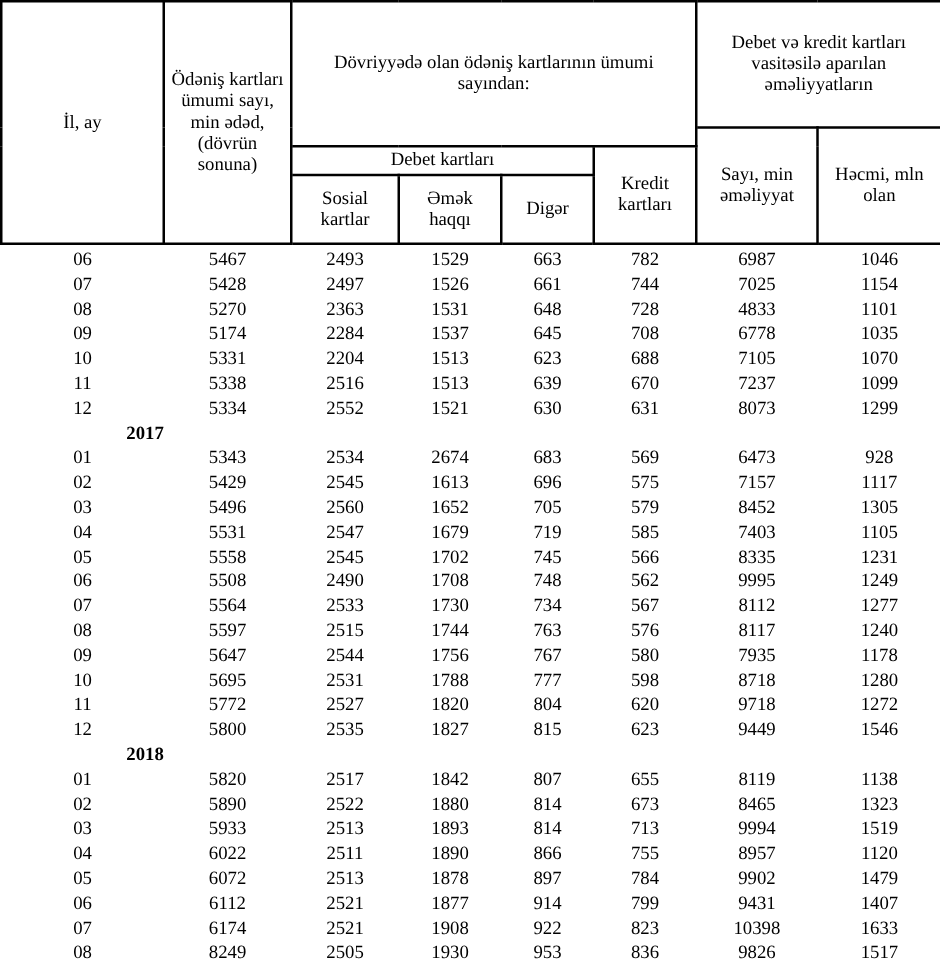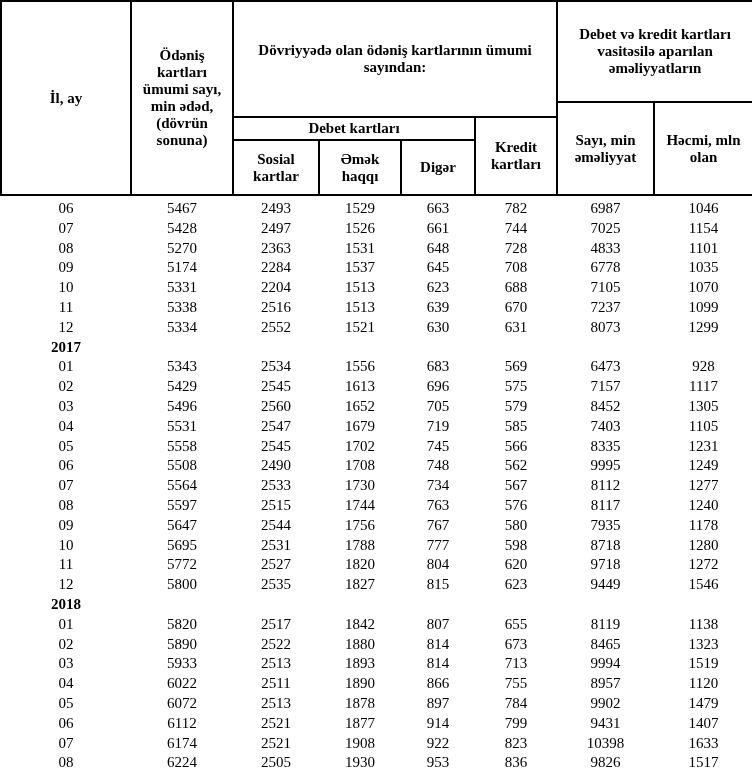--- a/index.html
+++ b/index.html
@@ -23,21 +23,21 @@
   col.c2 { width: 102px; }
   col.c3 { width: 86px; }
   col.c4 { width: 82px; }
   col.c5 { width: 74px; }
   col.c6 { width: 82px; }
   col.c7 { width: 97px; }
   col.c8 { width: 99px; }
 
   thead th {
     border: 2px solid #000000;
-    font-weight: bold;
+    font-weight: normal;
     text-align: center;
     vertical-align: middle;
     font-size: 15px;
     line-height: 17px;
     padding: 2px 4px;
   }
   thead { border-bottom: 2px solid #000000; }
   tr.hr1 { height: 101px; }
   tr.hr2 { height: 15px; }
   tr.hr3 { height: 22px; }
@@ -50,21 +50,21 @@
     line-height: 19.8px;
     height: 19.8px;
     padding: 0;
     border: none;
   }
   tbody tr:first-child td { padding-top: 3px; }
   tbody tr:last-child td { border-bottom: 2px solid #000000; }
   td.month { font-weight: normal; }
   td.year {
     font-weight: bold;
-    text-align: center;
+    text-align: right;
   }
 </style>
 </head>
 <body>
 
 <table>
   <colgroup>
     <col class="c1">
       <col class="c2">
       <col class="c3">
@@ -173,21 +173,21 @@
         <td></td>
         <td></td>
         <td></td>
         <td></td>
         <td></td>
       </tr>
       <tr>
         <td class="month">01</td>
         <td>5343</td>
         <td>2534</td>
-        <td>1556</td>
+        <td>2674</td>
         <td>683</td>
         <td>569</td>
         <td>6473</td>
         <td>928</td>
       </tr>
       <tr>
         <td class="month">02</td>
         <td>5429</td>
         <td>2545</td>
         <td>1613</td>
@@ -371,21 +371,21 @@
         <td>6174</td>
         <td>2521</td>
         <td>1908</td>
         <td>922</td>
         <td>823</td>
         <td>10398</td>
         <td>1633</td>
       </tr>
       <tr>
         <td class="month">08</td>
-        <td>6224</td>
+        <td>8249</td>
         <td>2505</td>
         <td>1930</td>
         <td>953</td>
         <td>836</td>
         <td>9826</td>
         <td>1517</td>
       </tr>
     </tbody>
 </table>
 

